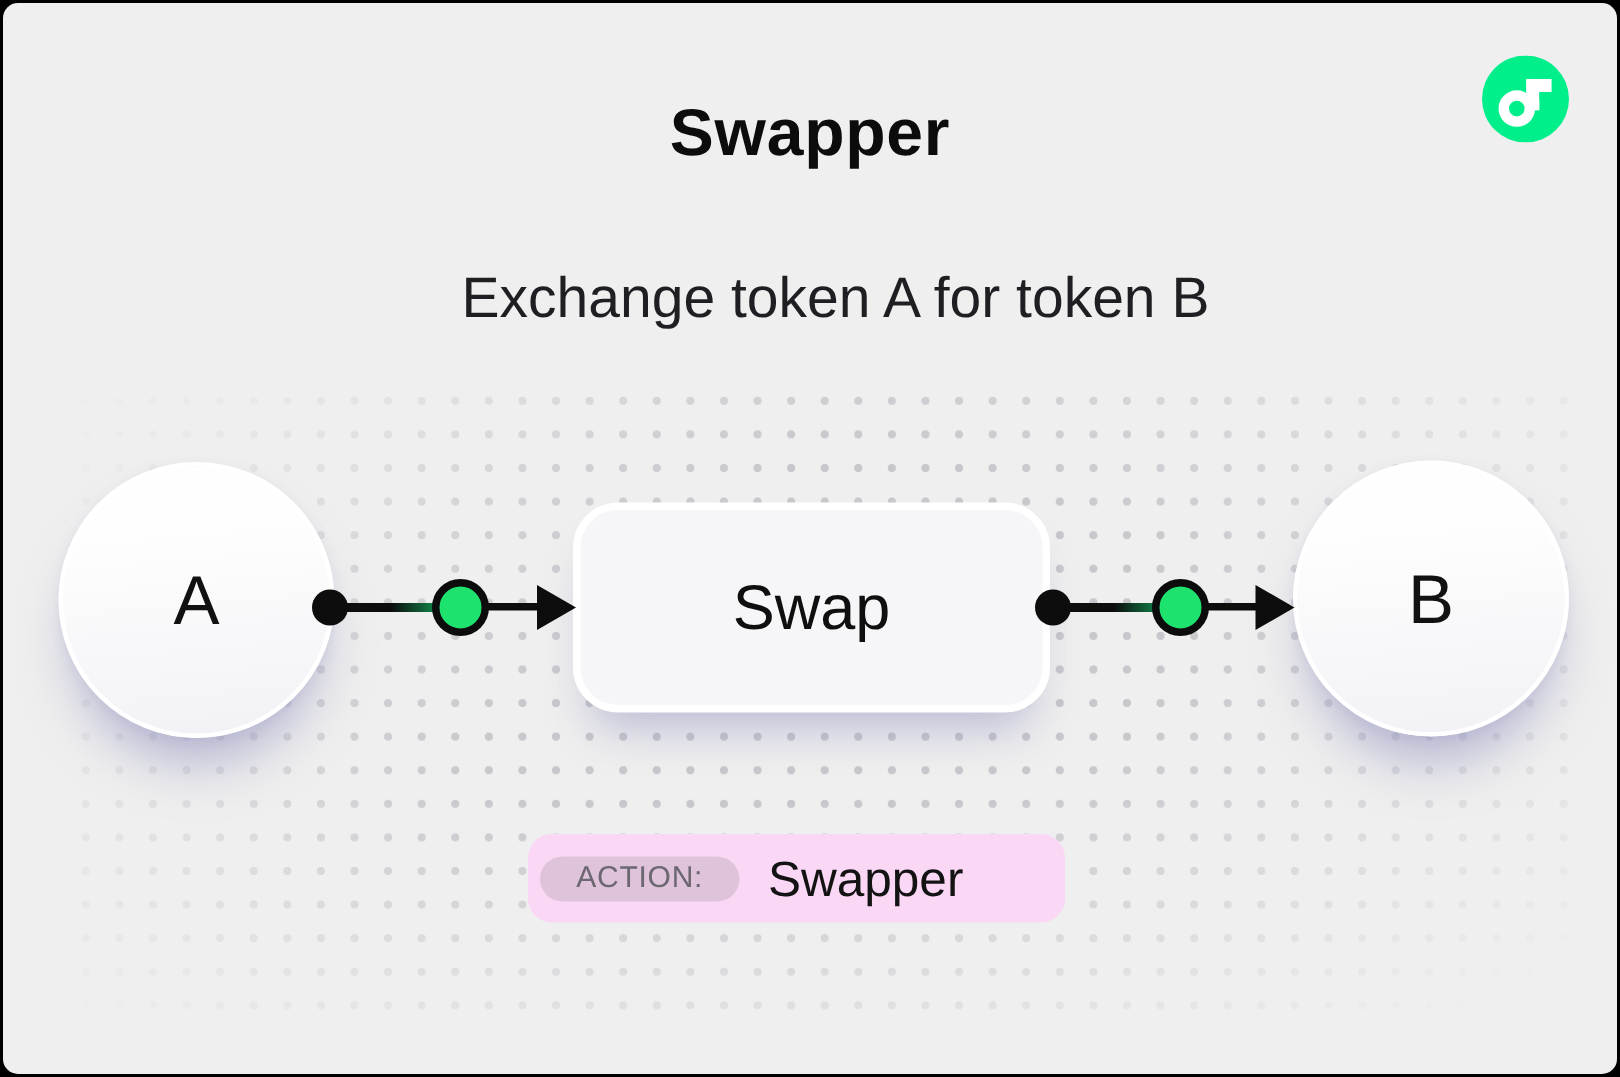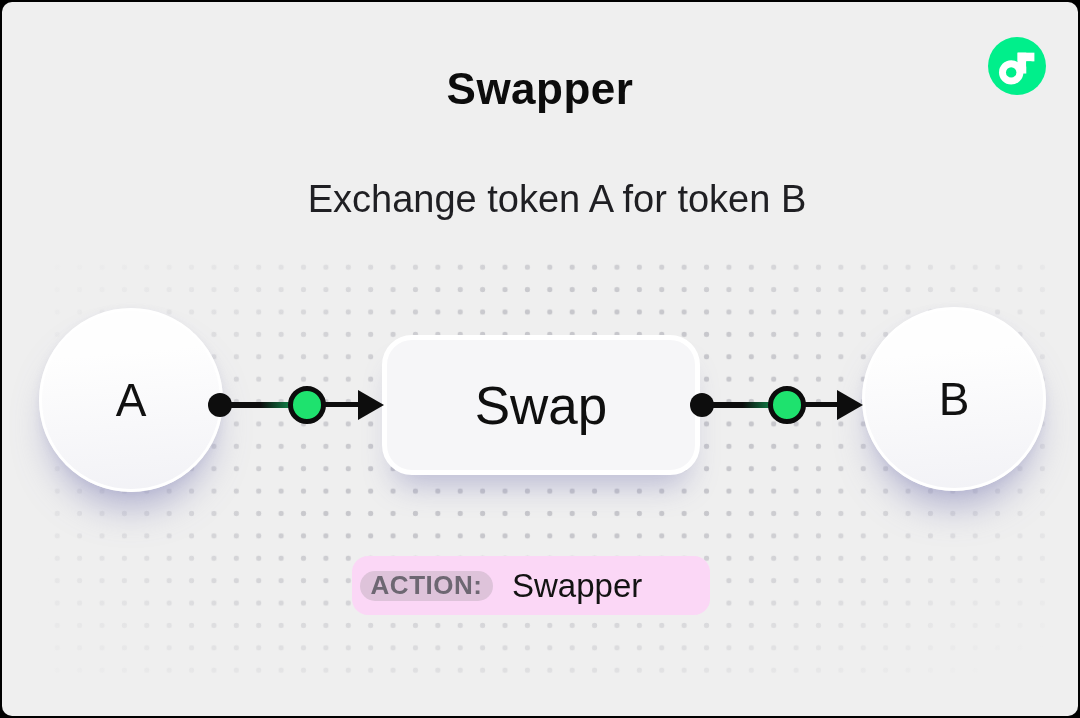--- a/index.html
+++ b/index.html
@@ -82,21 +82,21 @@
     left: 380px; top: 333px;
     width: 318px; height: 140px;
     box-sizing: border-box;
     border-radius: 30px;
     background: #f6f6f8;
     border: 5px solid #ffffff;
     box-shadow: 0 22px 30px -12px rgba(124,124,180,0.45);
     display: flex;
     align-items: center;
     justify-content: center;
-    font-size: 53px;
+    font-size: 42px;
     color: #0f0f0f;
   }
   
   .conn-dot {
     position: absolute;
     width: 24px; height: 24px;
     border-radius: 50%;
     background: #0d0d0d;
     top: 391px;
   }
@@ -139,22 +139,22 @@
     padding-left: 8px;
     box-sizing: border-box;
   }
   .badge-label {
     width: 133px; height: 30px;
     border-radius: 22px;
     background: #dec3da;
     display: flex;
     align-items: center;
     justify-content: center;
-    font-size: 26px;
-    font-weight: 700;
+    font-size: 20px;
+    font-weight: 400;
     letter-spacing: 0.5px;
     color: #6d6772;
   }
   .badge-value {
     margin-left: 19px;
     font-size: 33px;
     color: #131313;
   }
 </style>
 </head>

